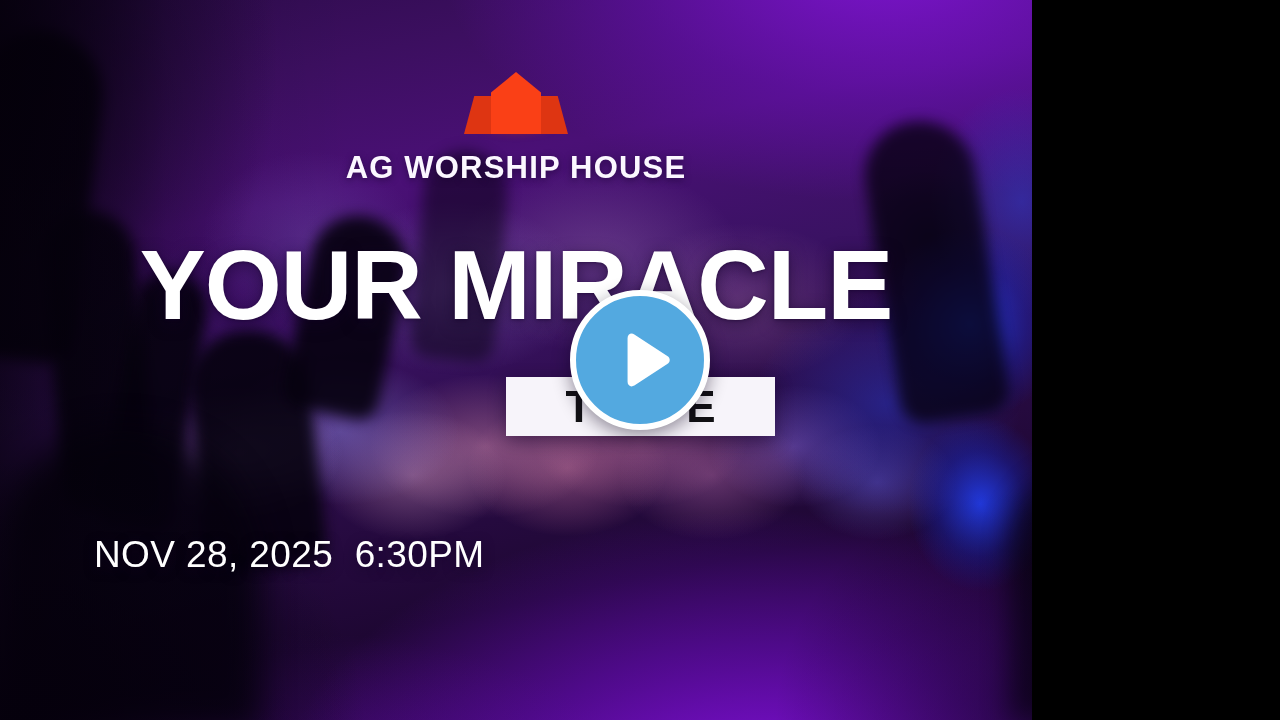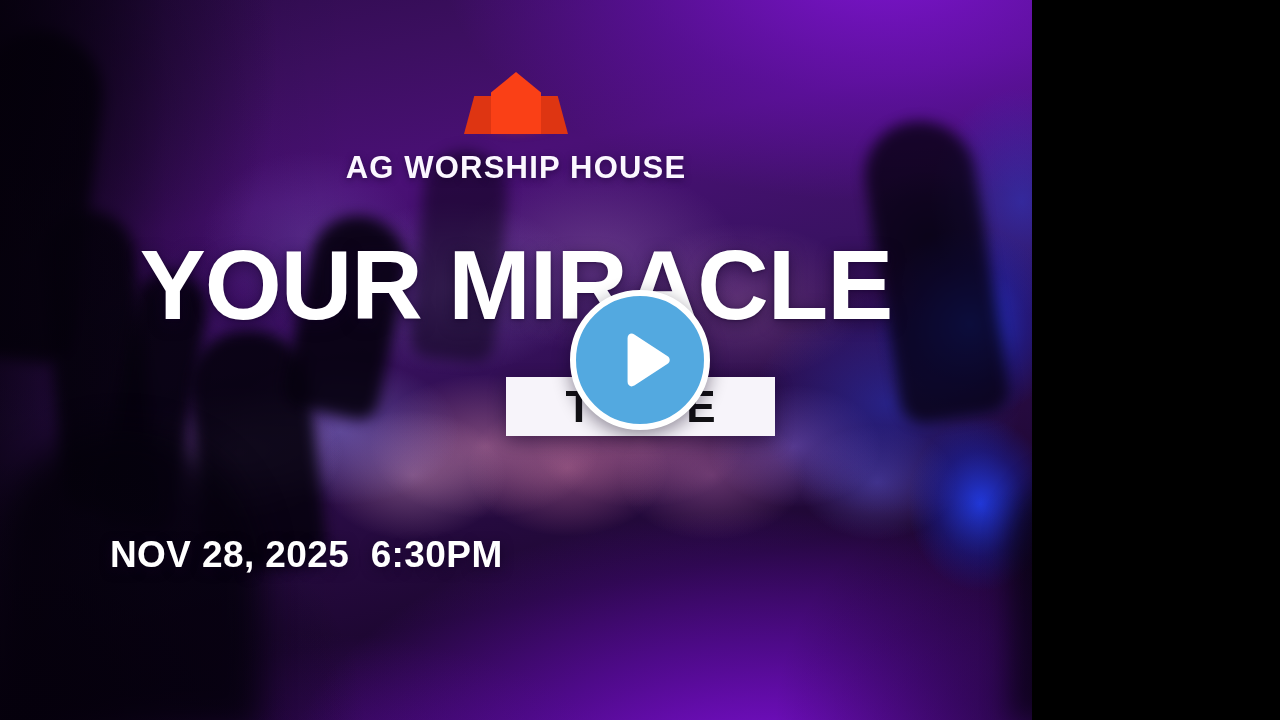--- a/index.html
+++ b/index.html
@@ -194,25 +194,25 @@
     color: #121114;
     font-size: 44px;
     font-weight: bold;
     letter-spacing: 15px;
     text-indent: 15px;
     line-height: 1;
   }
 
   .event-datetime {
     position: absolute;
-    left: 110px;
+    left: 94px;
     top: 534px;
     color: #ffffff;
     font-size: 37px;
-    font-weight: bold;
+    font-weight: normal;
     letter-spacing: 0.4px;
     white-space: pre;
     text-shadow: 0 3px 12px rgba(16,0,34,0.6);
   }
 
   
   .play-button {
     position: absolute;
     left: 570px;
     top: 290px;

